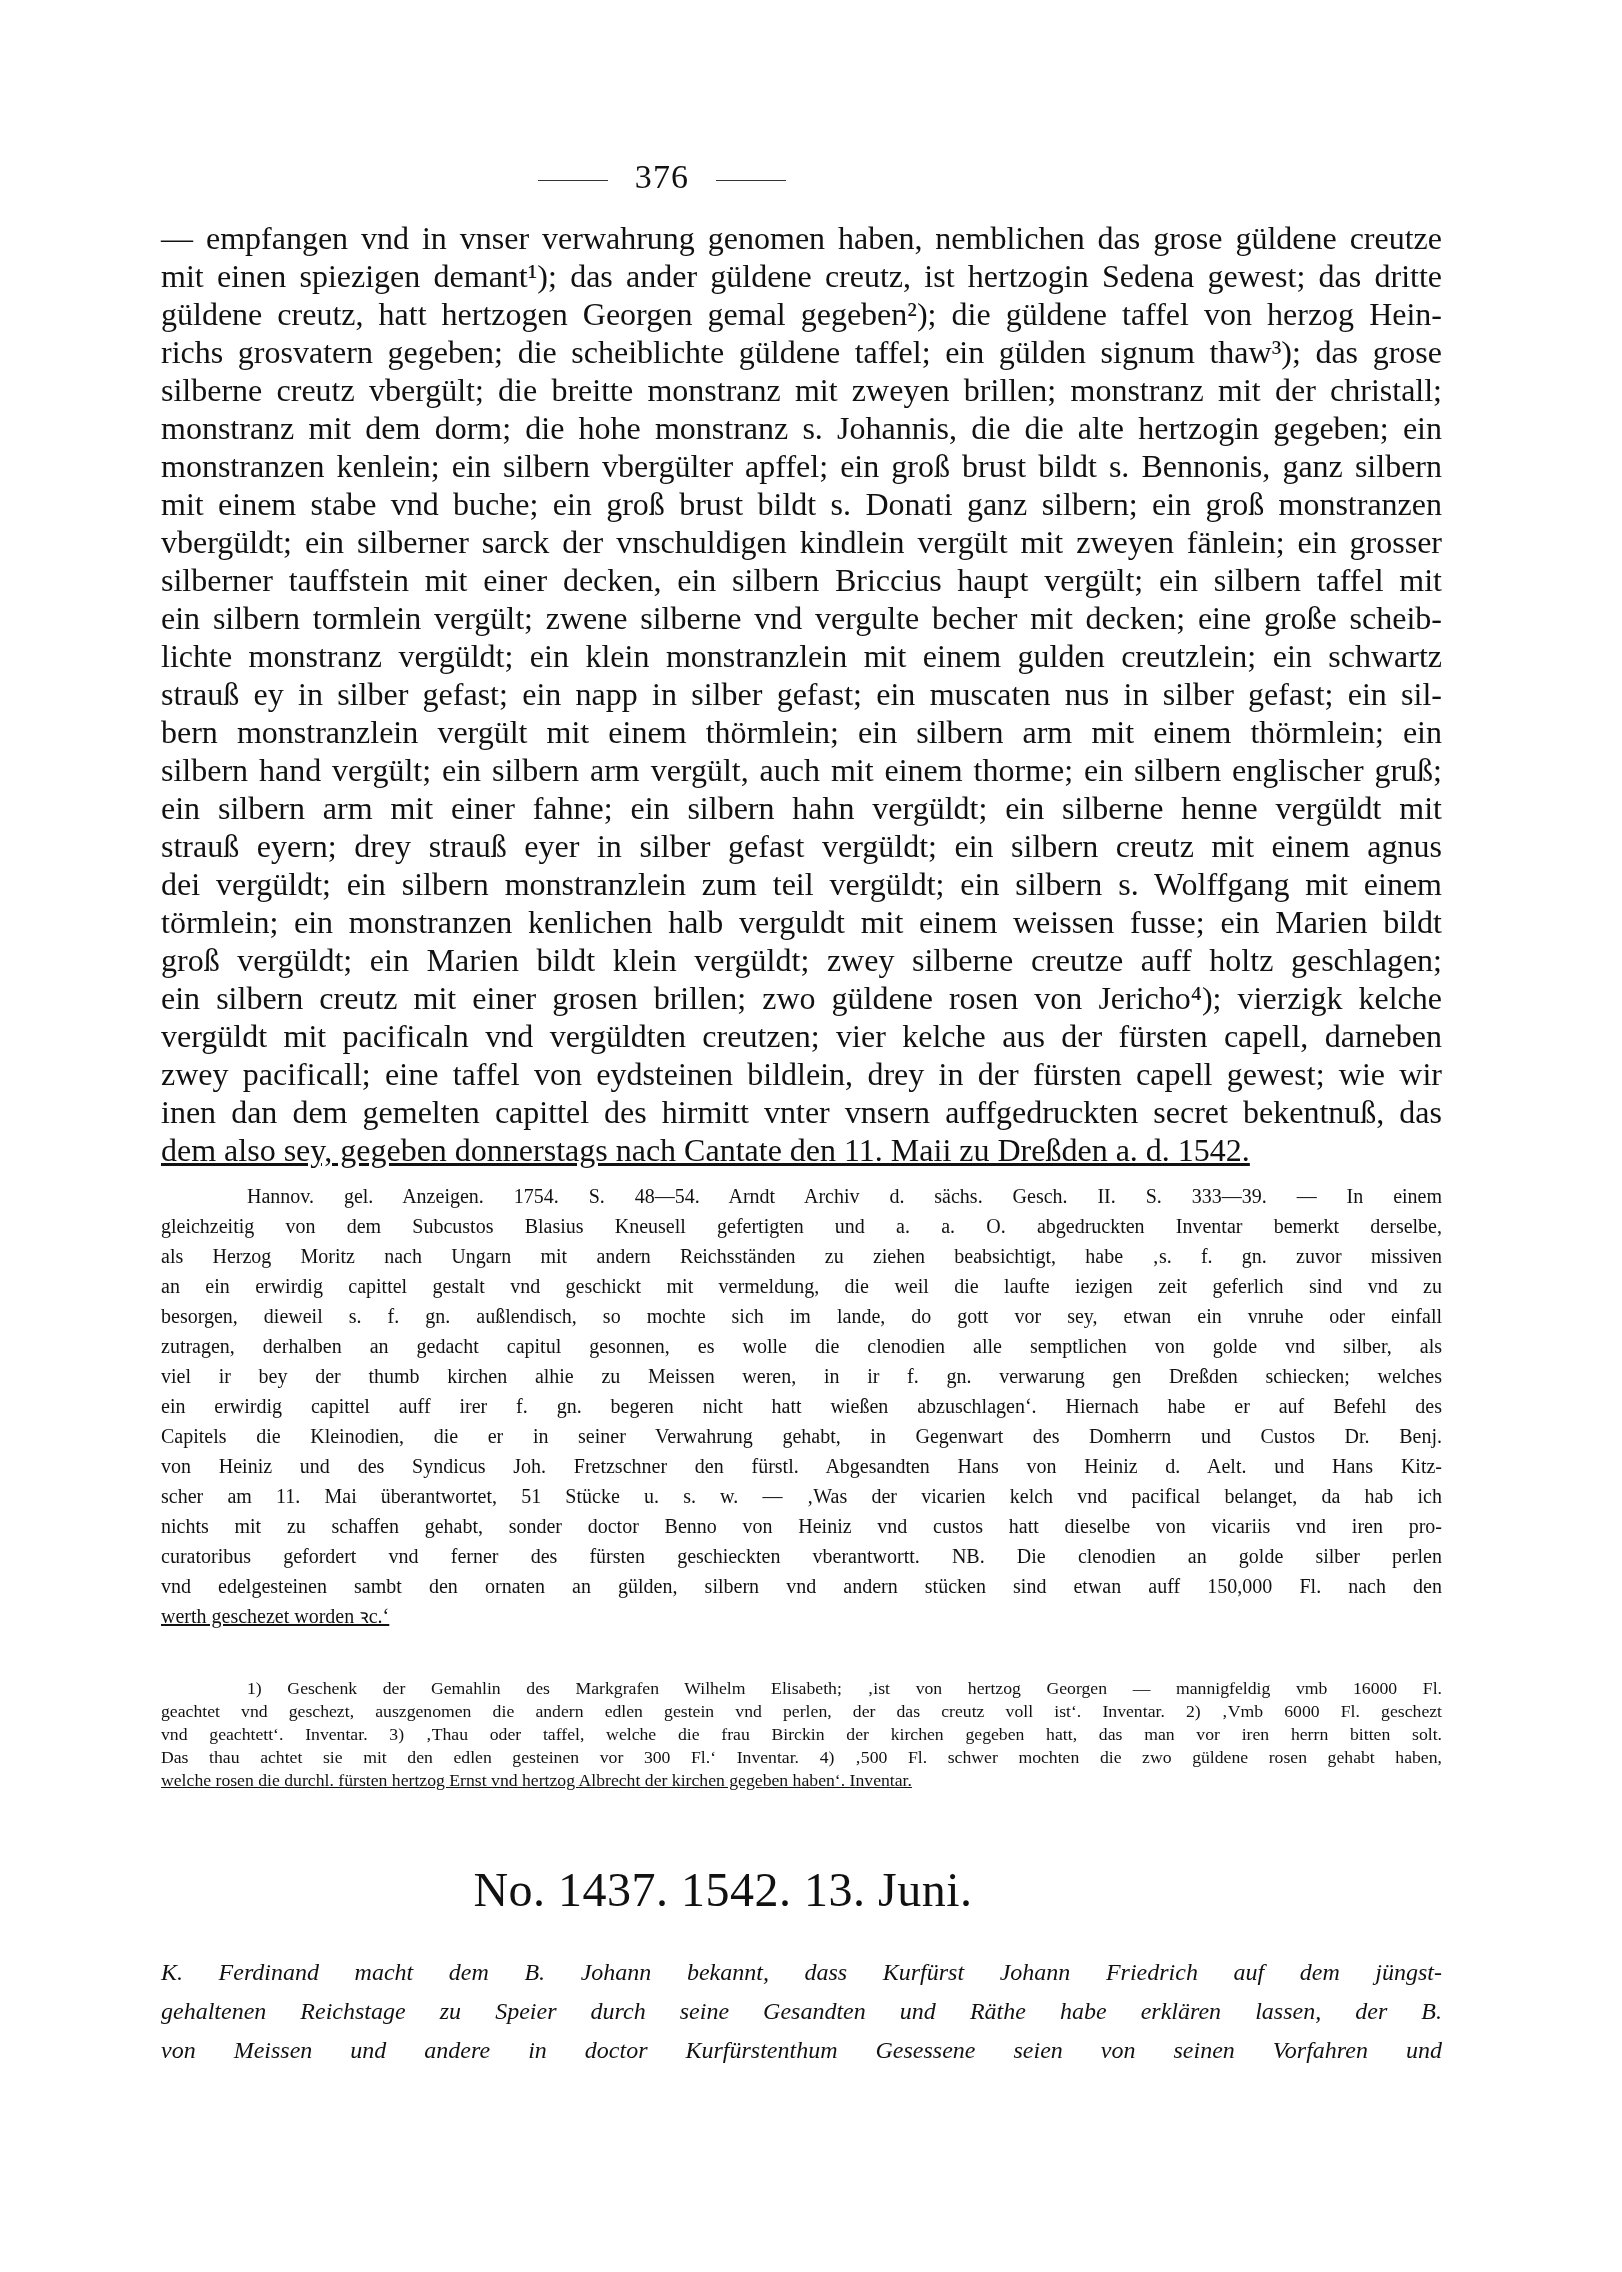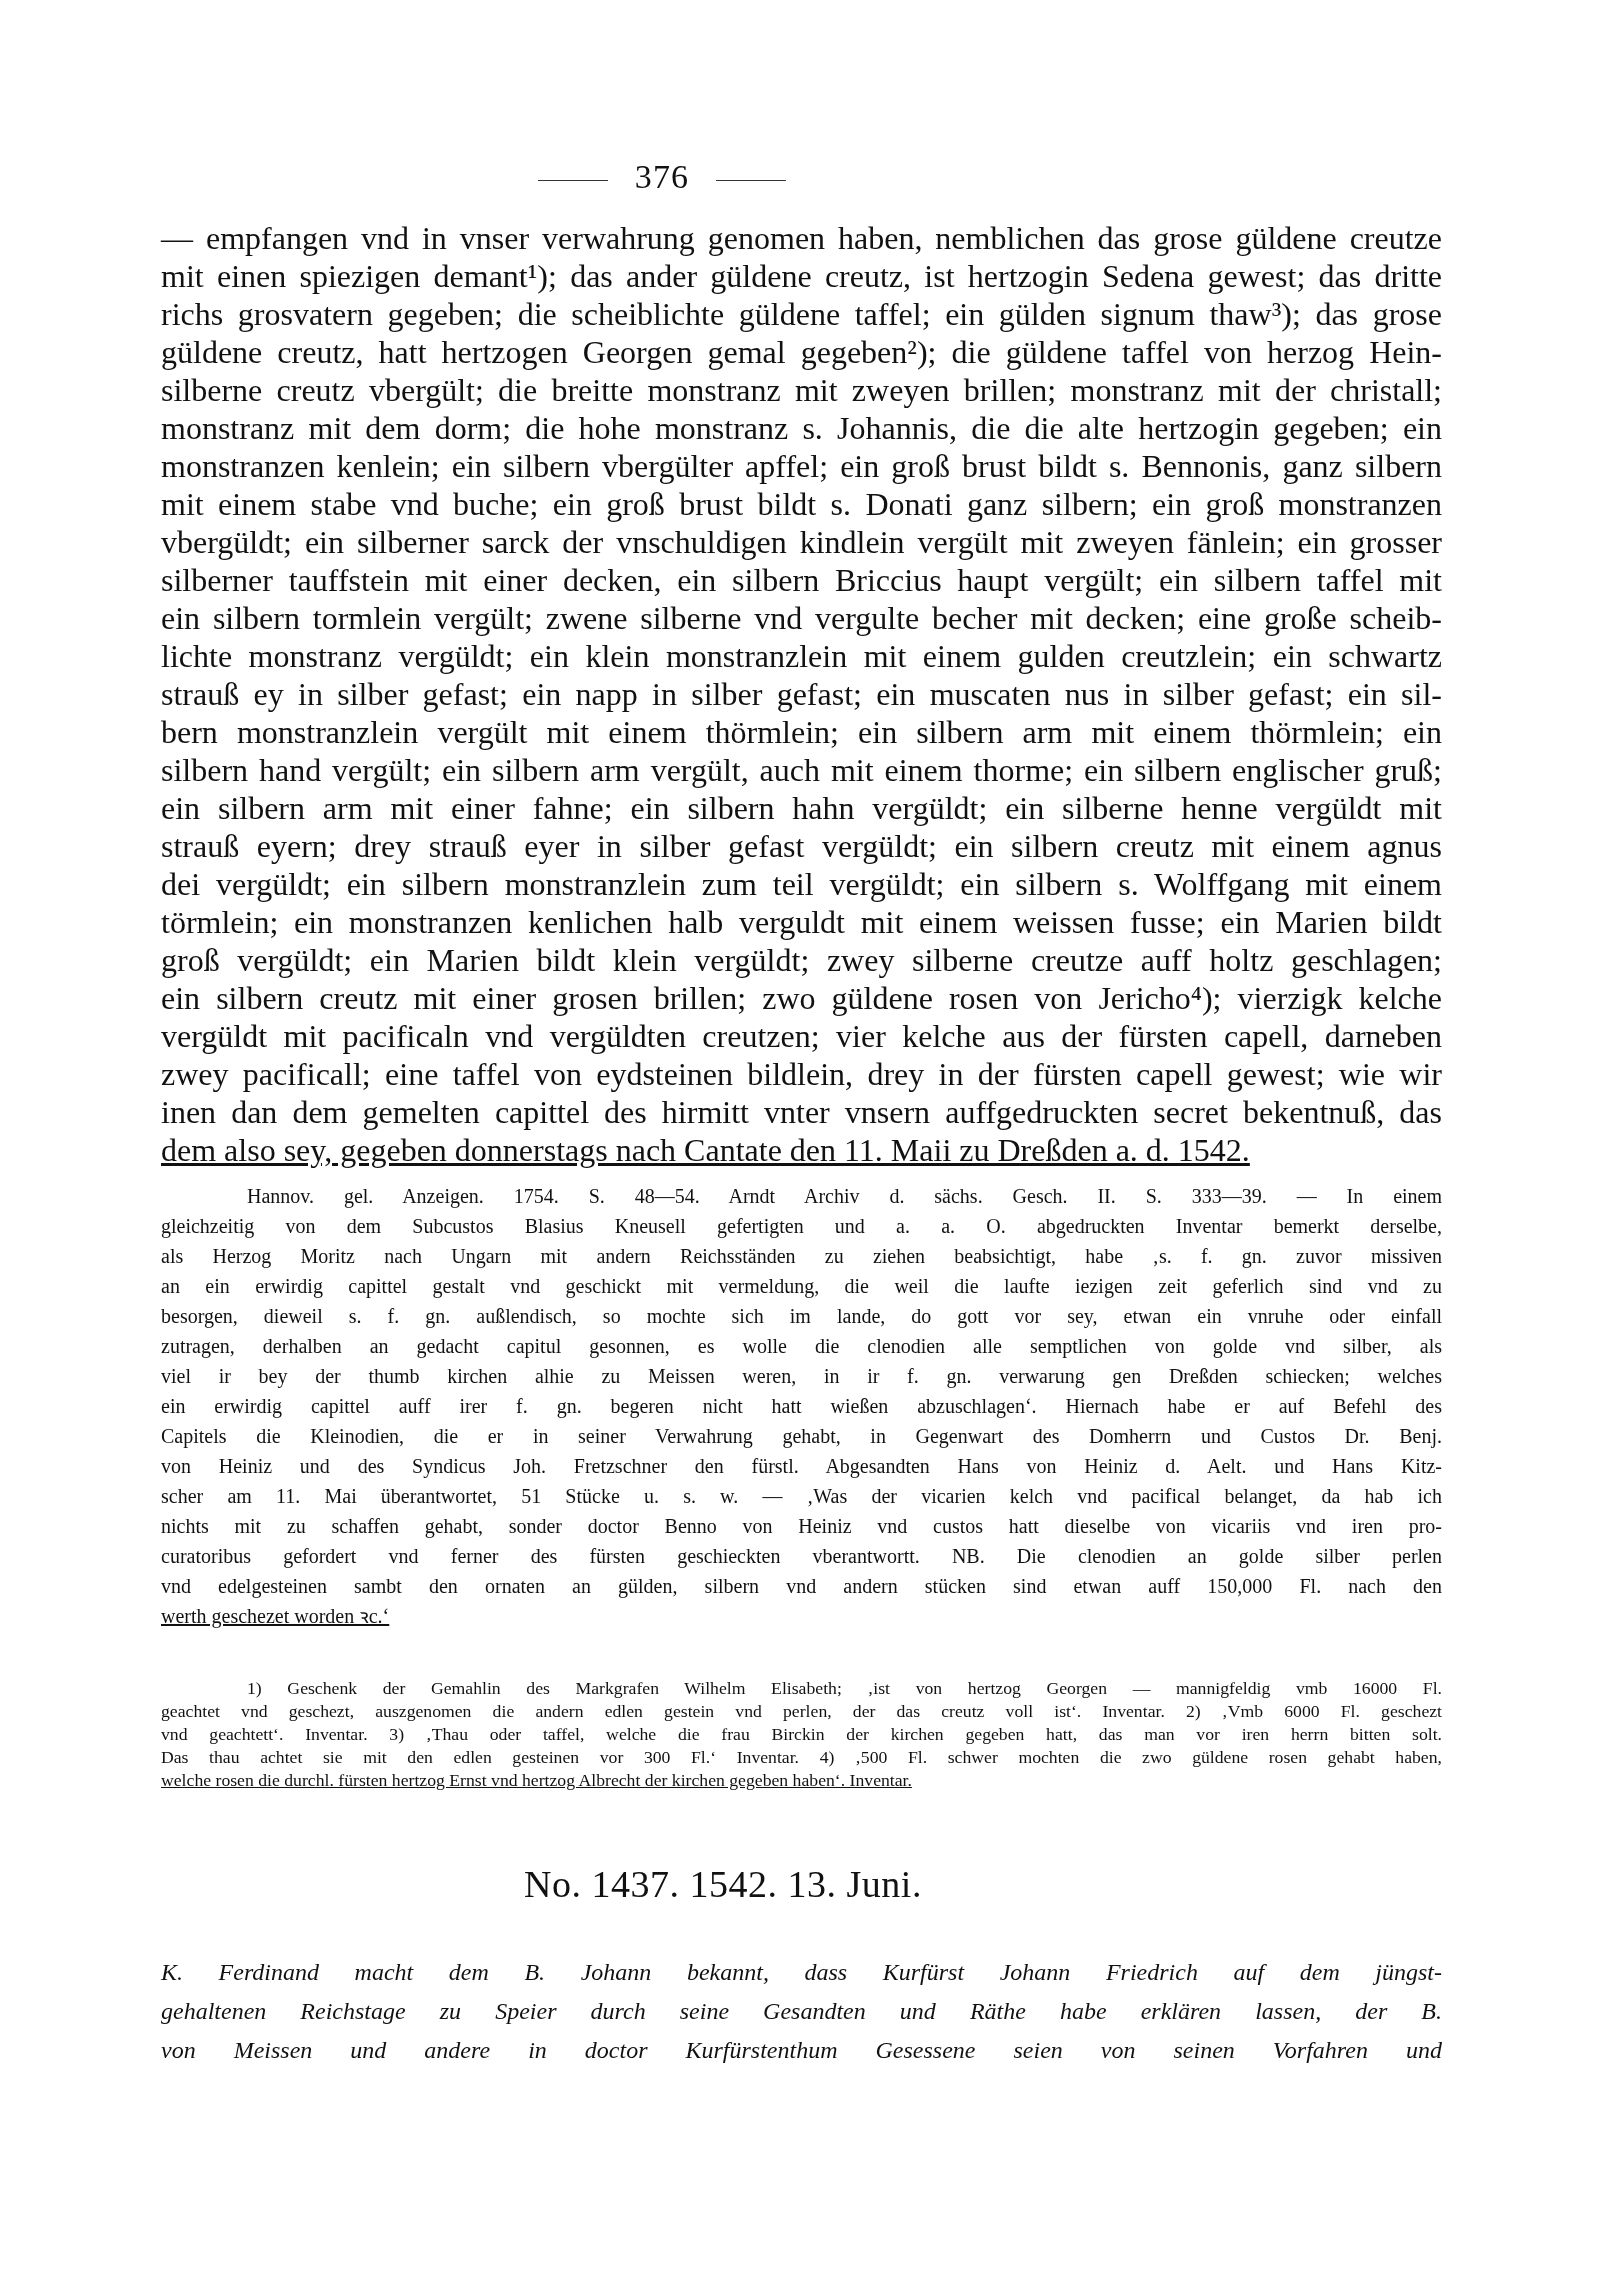--- a/index.html
+++ b/index.html
@@ -11,35 +11,35 @@
                  vertical-align: middle; margin: 0 27px; }
   .block { position: absolute; left: 161px; width: 1281px; text-align: justify; margin-top: 20px; }
   .line { display: block; white-space: nowrap; text-align-last: justify; text-align: justify; }
   .line.last { text-align-last: left; text-decoration: underline; }
   .main { top: 199px; font-size: 32px; line-height: 38px; }
   .commentary { top: 1161px; font-size: 20px; line-height: 30px; }
   .commentary .line.first { padding-left: 86px; }
   .footnotes { top: 1657px; font-size: 17.7px; line-height: 23px; }
   .footnotes .line.first { padding-left: 86px; }
   .heading { position: absolute; top: 1862px; left: 0; width: 1446px; text-align: center;
-             font-size: 38px; letter-spacing: 0.5px; }
+             font-size: 48px; letter-spacing: 0.5px; }
   .summary { top: 1933px; font-size: 24px; line-height: 39px; font-style: italic; }
 </style>
 </head>
 <body>
 
 <div class="page-number">
   <span class="dash"></span><span>376</span><span class="dash"></span>
 </div>
 
 <div class="block main">
   <span class="line">— empfangen vnd in vnser verwahrung genomen haben, nemblichen das grose güldene creutze</span>
   <span class="line">mit einen spiezigen demant¹); das ander güldene creutz, ist hertzogin Sedena gewest; das dritte</span>
+  <span class="line">güldene creutz, hatt hertzogen Georgen gemal gegeben²); die güldene taffel von herzog Hein-</span>
   <span class="line">richs grosvatern gegeben; die scheiblichte güldene taffel; ein gülden signum thaw³); das grose</span>
-  <span class="line">güldene creutz, hatt hertzogen Georgen gemal gegeben²); die güldene taffel von herzog Hein-</span>
   <span class="line">silberne creutz vbergült; die breitte monstranz mit zweyen brillen; monstranz mit der christall;</span>
   <span class="line">monstranz mit dem dorm; die hohe monstranz s. Johannis, die die alte hertzogin gegeben; ein</span>
   <span class="line">monstranzen kenlein; ein silbern vbergülter apffel; ein groß brust bildt s. Bennonis, ganz silbern</span>
   <span class="line">mit einem stabe vnd buche; ein groß brust bildt s. Donati ganz silbern; ein groß monstranzen</span>
   <span class="line">vbergüldt; ein silberner sarck der vnschuldigen kindlein vergült mit zweyen fänlein; ein grosser</span>
   <span class="line">silberner tauffstein mit einer decken, ein silbern Briccius haupt vergült; ein silbern taffel mit</span>
   <span class="line">ein silbern tormlein vergült; zwene silberne vnd vergulte becher mit decken; eine große scheib-</span>
   <span class="line">lichte monstranz vergüldt; ein klein monstranzlein mit einem gulden creutzlein; ein schwartz</span>
   <span class="line">strauß ey in silber gefast; ein napp in silber gefast; ein muscaten nus in silber gefast; ein sil-</span>
   <span class="line">bern monstranzlein vergült mit einem thörmlein; ein silbern arm mit einem thörmlein; ein</span>

